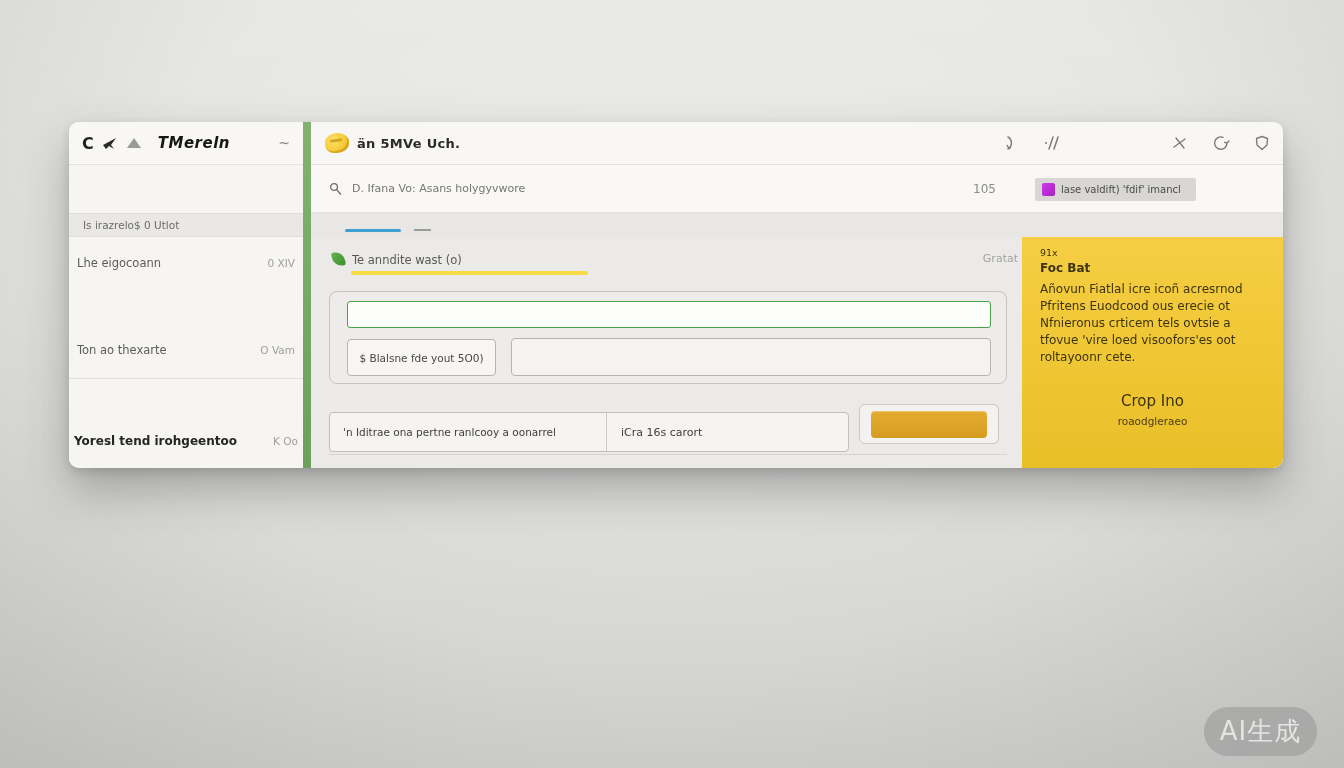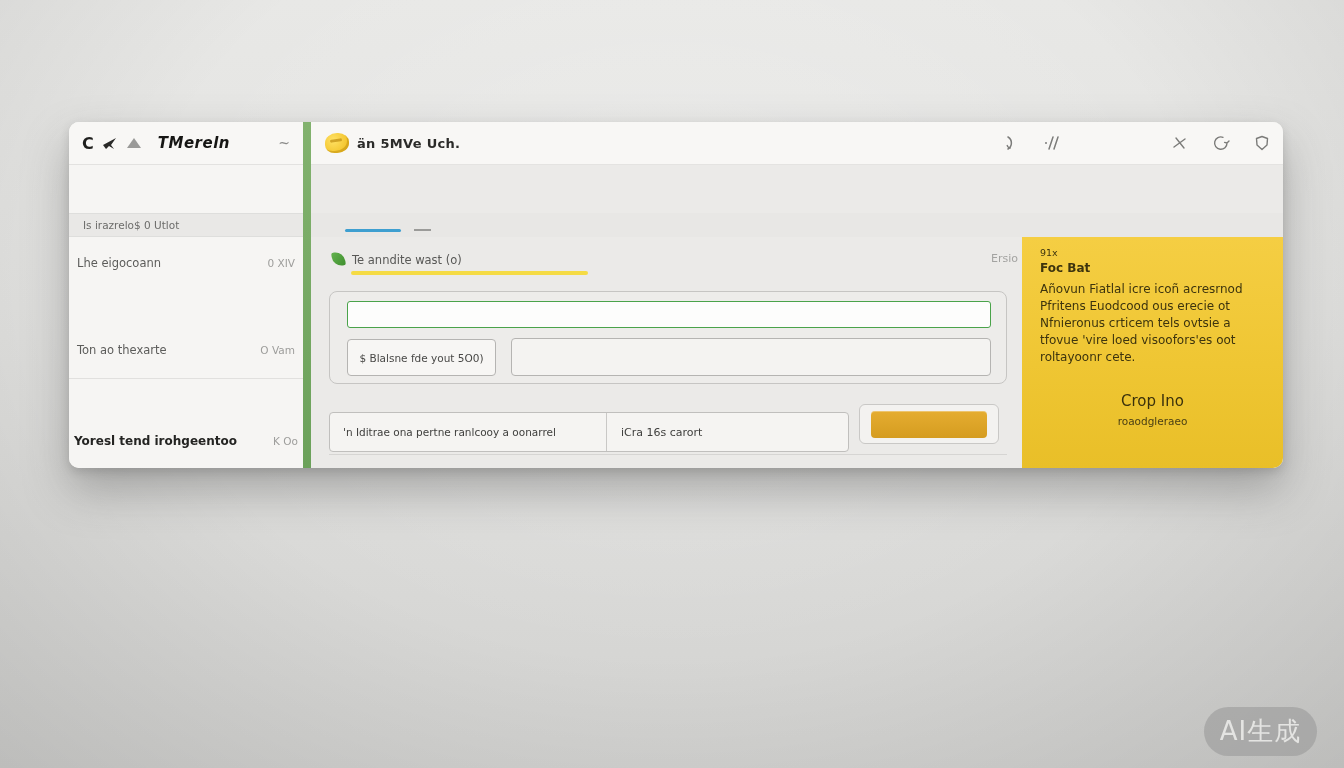--- a/index.html
+++ b/index.html
@@ -193,31 +193,45 @@
             </svg>
         </span>
         <span>
           <svg width="14" height="16" viewBox="0 0 14 16">
               <path d="M7 1.5 L12.5 3.5 L12 10 L7 14.5 L2 10 L1.5 3.5 Z" stroke="#7c7c7a" stroke-width="1.4" fill="none" stroke-linejoin="round"></path>
             </svg>
         </span>
       </span>
     </div>
 
+    <div class="m-toolbar">
+      <span>
+        <svg width="13" height="14" viewBox="0 0 13 14">
+            <circle cx="5" cy="5" r="3.4" stroke="#6e6e6c" stroke-width="1.3" fill="none"></circle>
+            <path d="M7.6 7.6 L11.5 12" stroke="#6e6e6c" stroke-width="1.4" stroke-linecap="round"></path>
+          </svg>
+      </span>
+      <span class="query">D. Ifana Vo: Asans holygyvwore</span>
+      <span class="count">105</span>
+      <span class="badge">
+        <span class="badge-square"></span>
+        <span class="badge-text">lase valdift) 'fdif' imancl</span>
+      </span>
+    </div>
 
     <div class="m-band">
       <span class="tab-indicator"></span>
       <span class="tab-dash"></span>
     </div>
 
     <div class="m-content">
       <span class="leaf"></span>
       <span class="sec-title">Te anndite wast (o)</span>
       <span class="yellow-underline"></span>
-      <span class="status">Ersio</span>
+      <span class="status">Gratat</span>
 
       <div class="form-panel">
         <input class="input-primary" type="text" style="">
         <div class="amount-box">$ Blalsne fde yout 5O0)</div>
         <input class="input-secondary" type="text" style="">
       </div>
 
       <div class="bottom-row">
         <div class="cellA">'n Iditrae ona pertne ranlcooy a oonarrel</div>
         <div class="cellB">iCra 16s carort</div>

